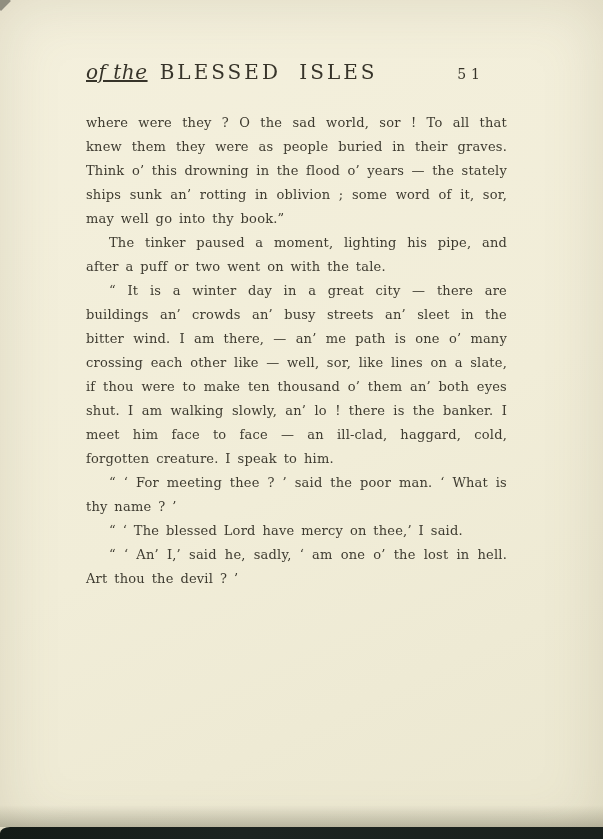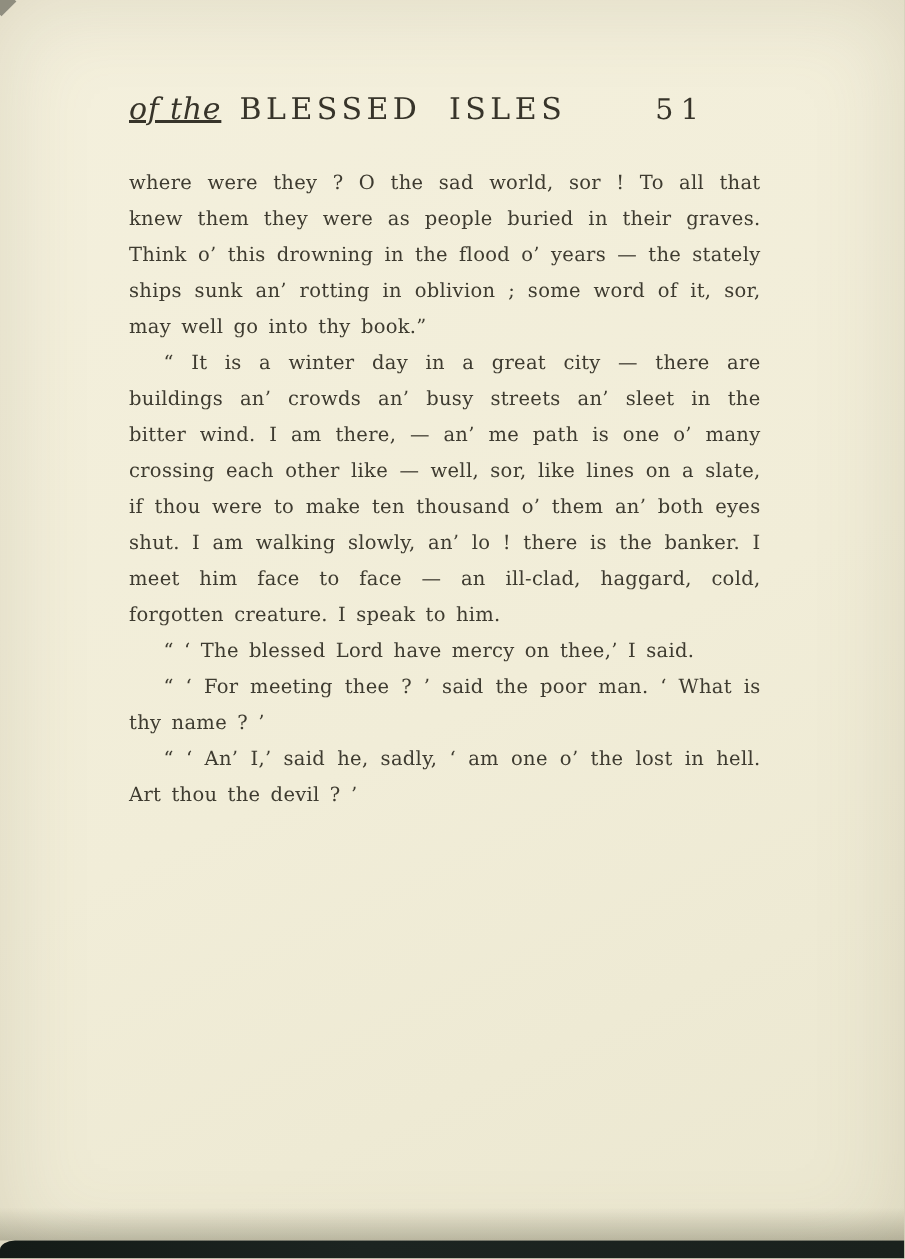--- a/index.html
+++ b/index.html
@@ -48,23 +48,23 @@
     margin-right: 7px;
     text-decoration: underline;
   }
   .title-main {
     font-size: 20px;
     letter-spacing: 3px;
     word-spacing: 9px;
     text-align: right;
   }
   .page-number {
-    font-size: 19px;
+    font-size: 14px;
     letter-spacing: 5px;
-    margin-right: 36px;
+    margin-right: 22px;
   }
   .body-text {
     margin-top: 27px;
     font-size: 13px;
     line-height: 24px;
     color: #3e3b30;
     text-align: justify;
     letter-spacing: 0.2px;
     word-spacing: 2.5px;
   }
@@ -104,23 +104,24 @@
     <div class="page-header">
       <span class="title">
         <span class="title-prefix">of the</span>
         <span class="title-main">BLESSED ISLES</span>
       </span>
       <span class="page-number">51</span>
     </div>
 
     <div class="body-text">
       <p>where were they&nbsp;?  O the sad world, sor&nbsp;!  To all that knew them they were as people buried in their graves.  Think o’ this drowning in the flood o’ years — the stately ships sunk an’ rotting in oblivion&nbsp;; some word of it, sor, may well go into thy book.”</p>
+      <p class="indent">The tinker paused a moment, lighting his pipe, and after a puff or two went on with the tale.</p>
       <p class="indent">“&nbsp;It is a winter day in a great city — there are buildings an’ crowds an’ busy streets an’ sleet in the bitter wind.  I am there, — an’ me path is one o’ many crossing each other like — well, sor, like lines on a slate, if thou were to make ten thousand o’ them an’ both eyes shut.  I am walking slowly, an’ lo&nbsp;!  there is the banker.  I meet him face to face — an ill-clad, haggard, cold, forgotten creature.  I speak to him.</p>
+      <p class="indent">“&nbsp;‘&nbsp;For meeting thee&nbsp;?&nbsp;’ said the poor man.  ‘&nbsp;What is thy name&nbsp;?&nbsp;’</p>
       <p class="indent">“&nbsp;‘&nbsp;The blessed Lord have mercy on thee,’ I said.</p>
-      <p class="indent">“&nbsp;‘&nbsp;For meeting thee&nbsp;?&nbsp;’ said the poor man.  ‘&nbsp;What is thy name&nbsp;?&nbsp;’</p>
       <p class="indent">“&nbsp;‘&nbsp;An’ I,’ said he, sadly, ‘&nbsp;am one o’ the lost in hell.  Art thou the devil&nbsp;?&nbsp;’</p>
     </div>
 
   </div>
 
   <div class="bottom-shadow"></div>
   <div class="bottom-edge"></div>
 
 </div>
 

